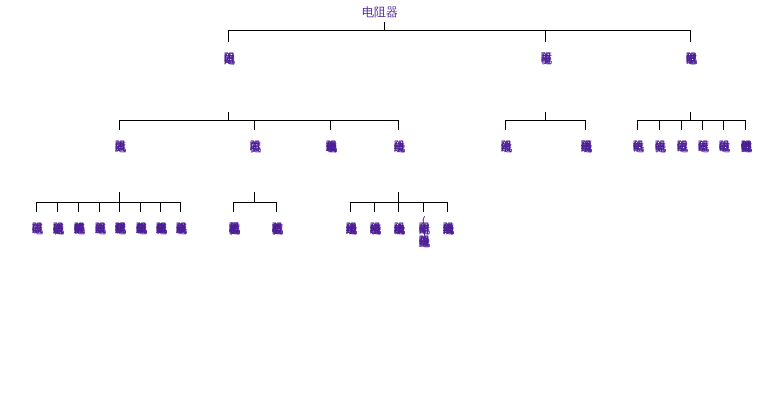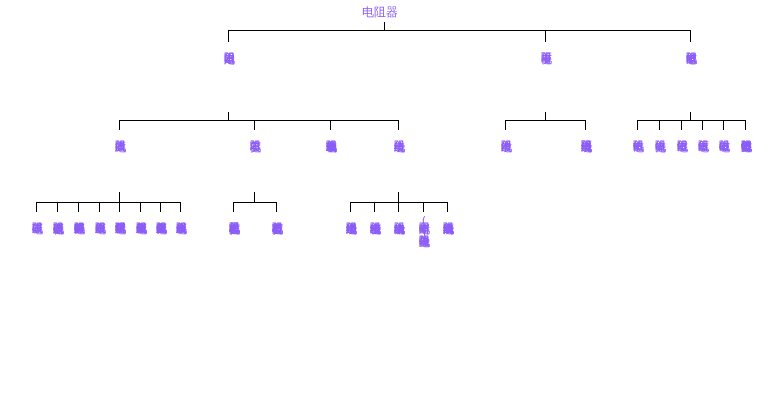--- a/index.html
+++ b/index.html
@@ -22,21 +22,21 @@
     top: 0;
     width: 768px;
     height: 417px;
     pointer-events: none;
   }
   .node {
     position: absolute;
     font-size: 11px;
     line-height: 12.5px;
     letter-spacing: 0px;
-    color: #8b5cf6;
+    color: #4c1d95;
     white-space: nowrap;
   }
   
   .vert {
     writing-mode: vertical-rl;
     text-orientation: upright;
     -webkit-writing-mode: vertical-rl;
   }
   .horiz {
     writing-mode: horizontal-tb;

